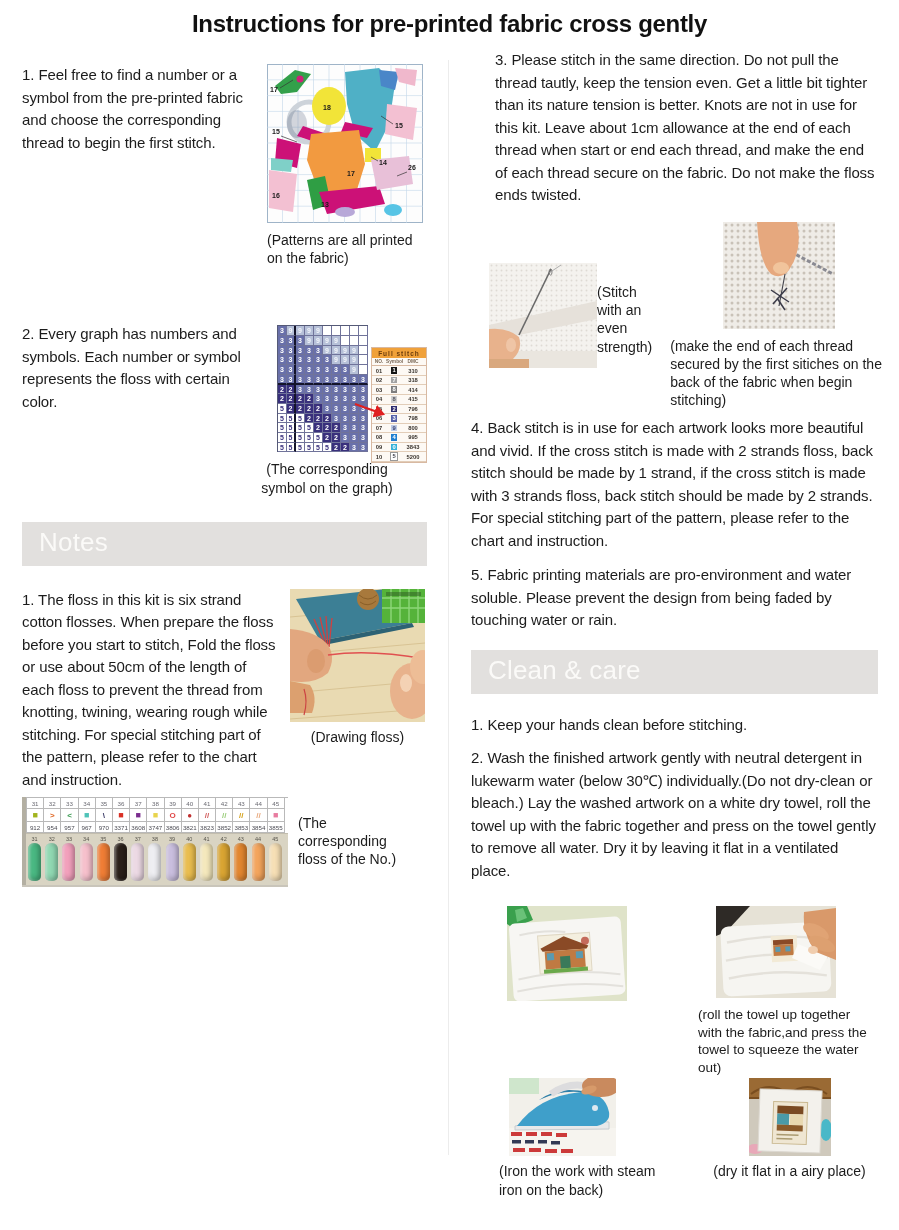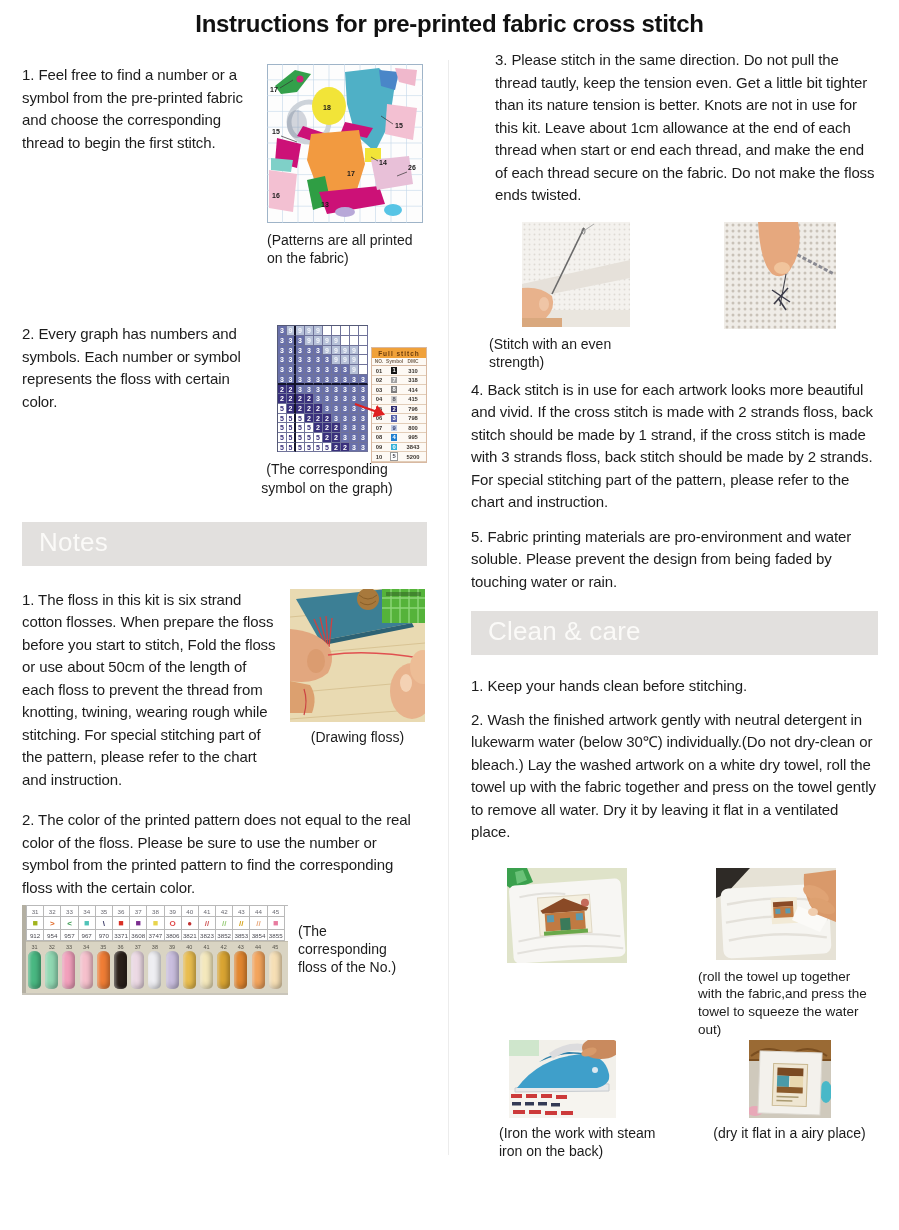--- a/index.html
+++ b/index.html
@@ -32,21 +32,21 @@
   .note1-row { margin-top:23px; }
   .note1-row .para { width:258px; }
   .note1-cap { margin-top:6px; text-align:center; }
   .note2 { margin-top:18px; }
   .floss-row { margin-top:6px; align-items:center; }
   .floss-cap { width:118px; margin-left:10px; }
 
   
   .r-item3 { margin-top:11px;margin-left:24px; }
   .figs1 { margin-top:15px; }
-  .fig-block-a { width:198px; margin-left:18px; display:flex; flex-direction:column; align-items:center; }
+  .fig-block-a { width:198px; margin-left:18px; display:flex; flex-direction:row; align-items:center; }
   .fig-block-b { width:222px; margin-left:18px; display:flex; flex-direction:column; align-items:center; }
   .fig-block-a .caption, .fig-block-b .caption { margin-top:8px; }
   .capB { text-align:left; width:218px; }
   .r-item4 { margin-top:8px; }
   .r-item5 { margin-top:12px; }
   .mt-banner-cc { margin-top:18px; }
   .cc1 { margin-top:20px; }
   .cc2 { margin-top:11px; }
   .figs2 { margin-top:24px; }
   .figs3 { margin-top:2px; }
@@ -95,21 +95,21 @@
   .skein-col { display:flex; flex-direction:column; align-items:center; }
   .skein-no { font-size:5.5px; color:#55524a; margin-bottom:1px; }
   .skein { width:13px; height:38px; border-radius:6px 6px 5px 5px;
            box-shadow:inset -3px 0 4px rgba(0,0,0,0.22), inset 2px 0 3px rgba(255,255,255,0.4),
                       inset 0 -4px 4px rgba(0,0,0,0.12); }
 </style>
 </head>
 <body>
 
 <div class="page">
-  <h1 class="title">Instructions for pre-printed fabric cross stitch</h1>
+  <h1 class="title">Instructions for pre-printed fabric cross gently</h1>
   <div class="divider"></div>
 
   <div class="columns">
 
     <div class="col">
 
 
       <div class="row item1-row">
         <p class="para">1. Feel free to find a number or a symbol from the pre-printed fabric and choose the corresponding thread to begin the first stitch.</p>
         <figure class="item1-fig">
@@ -410,21 +410,20 @@
             <path d="M38,66 Q80,60 135,70" stroke="#e05050" stroke-width="1.6" fill="none"></path>
             <ellipse cx="122" cy="102" rx="22" ry="28" fill="#e8b28c"></ellipse>
             <ellipse cx="133" cy="78" rx="13" ry="17" fill="#edbd96"></ellipse>
             <ellipse cx="116" cy="94" rx="6" ry="9" fill="#f4d2b4"></ellipse>
             <path d="M14,100 Q18,112 14,126" stroke="#c44" stroke-width="1.2" fill="none"></path>
           </svg>
           <figcaption class="caption note1-cap">(Drawing floss)</figcaption>
         </figure>
       </div>
 
-      <p class="para note2">2. The color of the printed pattern does not equal to the real color of the floss. Please be sure to use the number or symbol from the printed pattern to find the corresponding floss with the certain color.</p>
 
       <div class="row floss-row">
         <figure class="flossfig">
           <div class="floss-table" id="floss-table">
               <div class="fnum">31</div>
               <div class="fnum">32</div>
               <div class="fnum">33</div>
               <div class="fnum">34</div>
               <div class="fnum">35</div>
               <div class="fnum">36</div>
@@ -602,20 +601,21 @@
               </defs>
               <rect width="112" height="107" fill="#efece7"></rect>
               <rect width="112" height="107" fill="url(#dotsB)"></rect>
               <path d="M68,30 L110,52" stroke="#8a8a92" stroke-width="3" stroke-dasharray="4,2"></path>
               <path d="M34,0 L74,0 Q80,28 66,48 Q58,58 48,52 Q36,40 34,0 Z" fill="#e6a87e"></path>
               <ellipse cx="58" cy="46" rx="8" ry="6" fill="#f1c49c"></ellipse>
               <line x1="62" y1="52" x2="56" y2="84" stroke="#44444c" stroke-width="1.2"></line>
               <path d="M48,68 L66,80 M64,66 L50,82 M54,76 L62,88" stroke="#3a3a48" stroke-width="1.5"></path>
             </svg>
           </figure>
+          <div class="caption capB">(make the end of each thread secured by the first sitiches on the back of the fabric when begin stitching)</div>
         </div>
       </div>
 
       <p class="para r-item4">4. Back stitch is in use for each artwork looks more beautiful and vivid. If the cross stitch is made with 2 strands floss, back stitch should be made by 1 strand, if the cross stitch is made with 3 strands floss, back stitch should be made by 2 strands. For special stitching part of the pattern, please refer to the chart and instruction.</p>
 
       <p class="para r-item5">5. Fabric printing materials are pro-environment and water soluble. Please prevent the design from being faded by touching water or rain.</p>
 
       <div class="banner mt-banner-cc">Clean &amp; care</div>
 
       <p class="para cc1">1. Keep your hands clean before stitching.</p>

